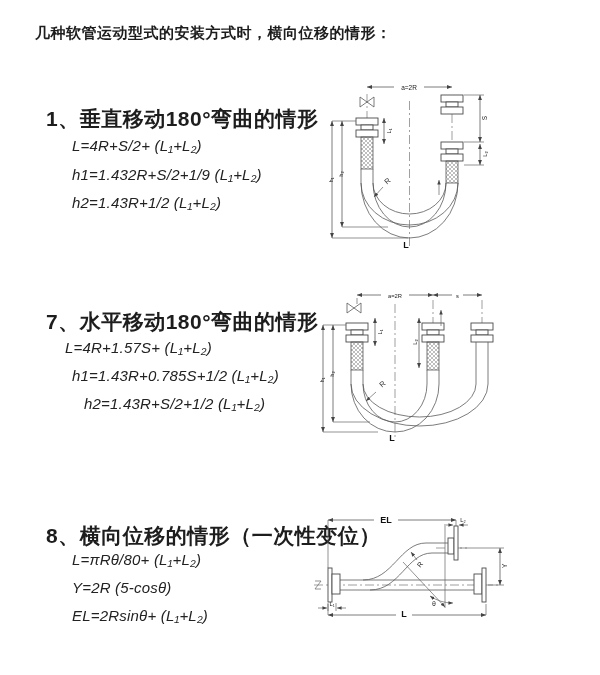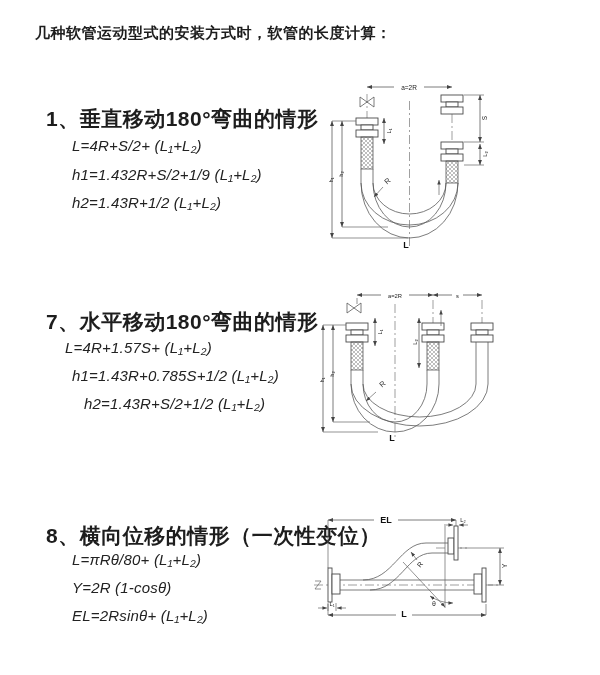--- a/index.html
+++ b/index.html
@@ -18,35 +18,35 @@
   .dthin{stroke:#666;stroke-width:0.7;fill:none;}
   .cline{stroke:#777;stroke-width:0.7;fill:none;stroke-dasharray:9 3 2 3;}
   .fit{stroke:#4a4a4a;stroke-width:0.9;fill:#ffffff;}
   .dimtxt{font-size:6.5px;fill:#222;}
   .dimtxt-sm{font-size:5.8px;fill:#222;}
   .biglbl{font-size:9px;fill:#111;font-weight:600;}
 </style>
 </head>
 <body>
 
-<div class="abs doc-title">几种软管运动型式的安装方式时，软管的长度计算：</div>
+<div class="abs doc-title">几种软管运动型式的安装方式时，横向位移的情形：</div>
 
 <div class="abs sec-heading" style="left:46px;top:105px">1、垂直移动180°弯曲的情形</div>
 <div class="abs formula" style="left:72px;top:137px">L=4R+S/2+ (L₁+L₂)</div>
 <div class="abs formula" style="left:72px;top:166px">h1=1.432R+S/2+1/9 (L₁+L₂)</div>
 <div class="abs formula" style="left:72px;top:194px">h2=1.43R+1/2 (L₁+L₂)</div>
 
 <div class="abs sec-heading" style="left:46px;top:308px">7、水平移动180°弯曲的情形</div>
 <div class="abs formula" style="left:65px;top:339px">L=4R+1.57S+ (L₁+L₂)</div>
 <div class="abs formula" style="left:72px;top:367px">h1=1.43R+0.785S+1/2 (L₁+L₂)</div>
 <div class="abs formula" style="left:84px;top:395px">h2=1.43R+S/2+1/2 (L₁+L₂)</div>
 
 <div class="abs sec-heading" style="left:46px;top:522px">8、横向位移的情形（一次性变位）</div>
 <div class="abs formula" style="left:72px;top:551px">L=πRθ/80+ (L₁+L₂)</div>
-<div class="abs formula" style="left:72px;top:579px">Y=2R (1-cosθ)</div>
+<div class="abs formula" style="left:72px;top:579px">Y=2R (5-cosθ)</div>
 <div class="abs formula" style="left:72px;top:607px">EL=2Rsinθ+ (L₁+L₂)</div>
 
 <svg style="left:328px;top:83px" width="160" height="168" viewBox="0 0 160 168">
   <defs>
     <marker id="m1" markerWidth="7" markerHeight="5" refX="6.5" refY="2.5" orient="auto-start-reverse">
       <path d="M0,0 L6.5,2.5 L0,5 Z" fill="#444"></path>
     </marker>
     <pattern id="br1" width="4" height="4" patternUnits="userSpaceOnUse">
       <path d="M0,4 L4,0 M0,0 L4,4" stroke="#888" stroke-width="0.55"></path>
     </pattern>

